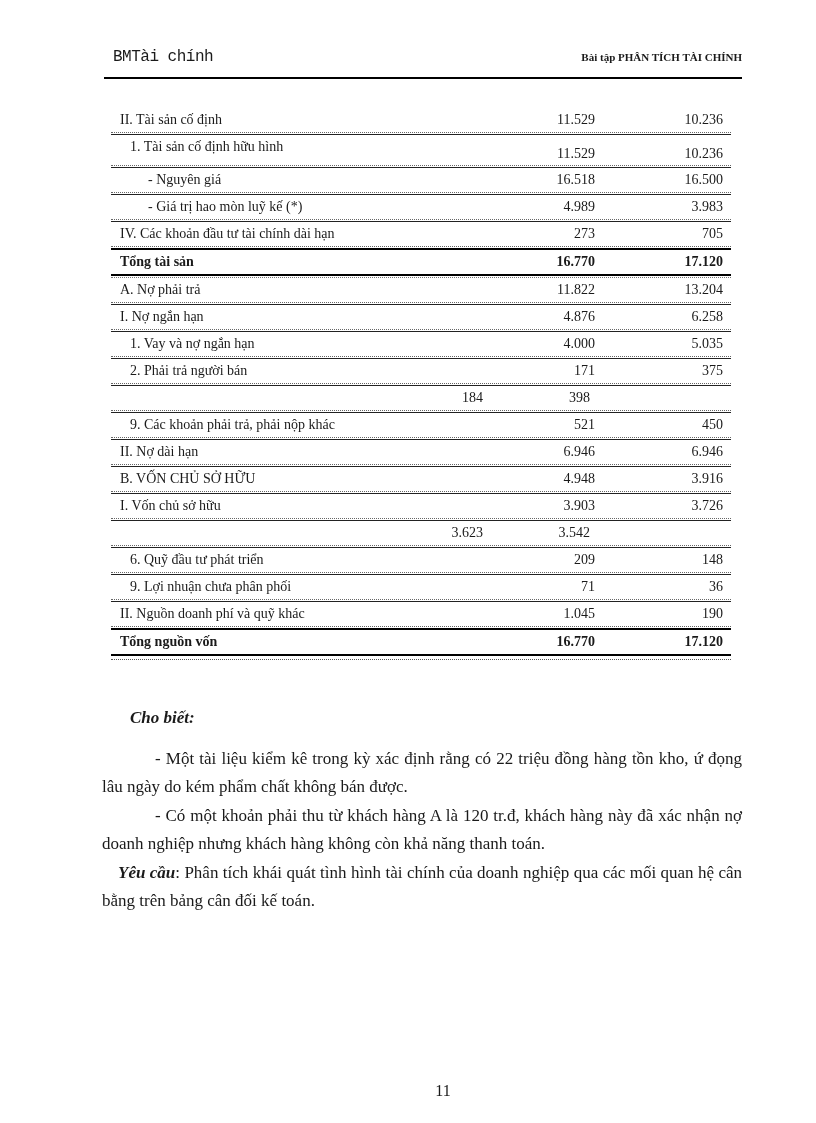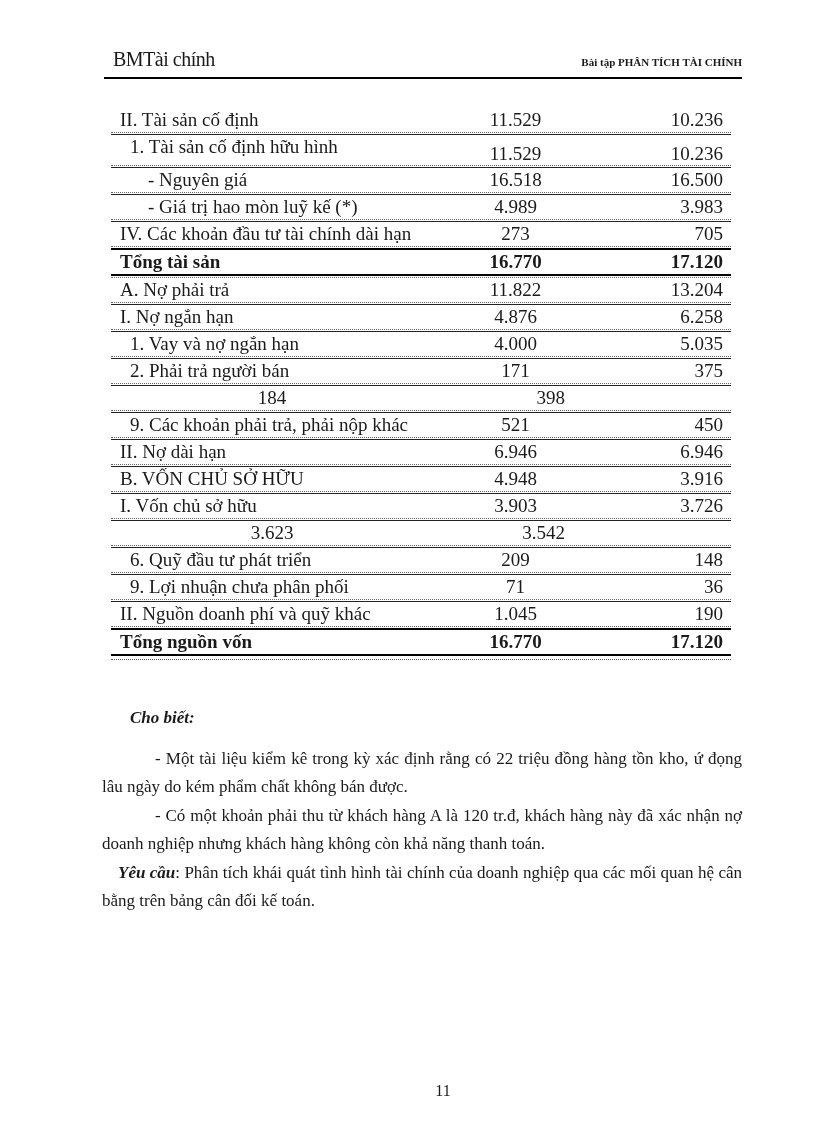--- a/index.html
+++ b/index.html
@@ -10,38 +10,37 @@
     background:#ffffff;
     color:#1a1a1a;
     font-family:"Liberation Serif","DejaVu Serif",serif;
     overflow:hidden;
   }
   
   .header {
     position:absolute; left:113px; right:74px; top:48px;
     display:flex; justify-content:space-between; align-items:baseline;
   }
-  .header-left  { font-size:20px; letter-spacing:-0.5px; }
+  .header-left  { font-size:16px; letter-spacing:-0.5px;font-family:Liberation Mono, monospace; }
   .header-right { font-size:11px;font-weight:bold; }
   .header-rule  { position:absolute; left:104px; right:74px; top:77px; border-top:2px solid #000; }
 
   
   .btable { position:absolute; left:111px; top:108px; width:620px; }
   .trow {
     display:grid;
     grid-template-columns:1fr 112px 133px;
     height:24px; line-height:24px;
-    font-size:19px;
-    gap:25px;
+    font-size:14px;
   }
   .c-label { padding-left:9px; white-space:nowrap; }
   .indent1 .c-label { padding-left:19px; }
   .indent2 .c-label { padding-left:37px; }
   .val  { text-align:right; }
-  .c-v1 { padding-right:3px;text-align:center; }
+  .c-v1 { padding-right:3px; }
   .c-v2 { padding-right:8px; }
   .bold { font-weight:bold; }
   .shift { height:30px; }
   .shift .val { padding-top:7px; line-height:23px; }
 
   
   .sep { width:100%; }
   .sep-normal      { height:1px; border-top:1px dotted #666; border-bottom:1px solid #222; }
   .sep-strong      { height:1px; border-top:1px dotted #666; border-bottom:2px solid #000; }
   .sep-after-total { height:1px; border-top:2px solid #000;  border-bottom:1px dotted #777; }

